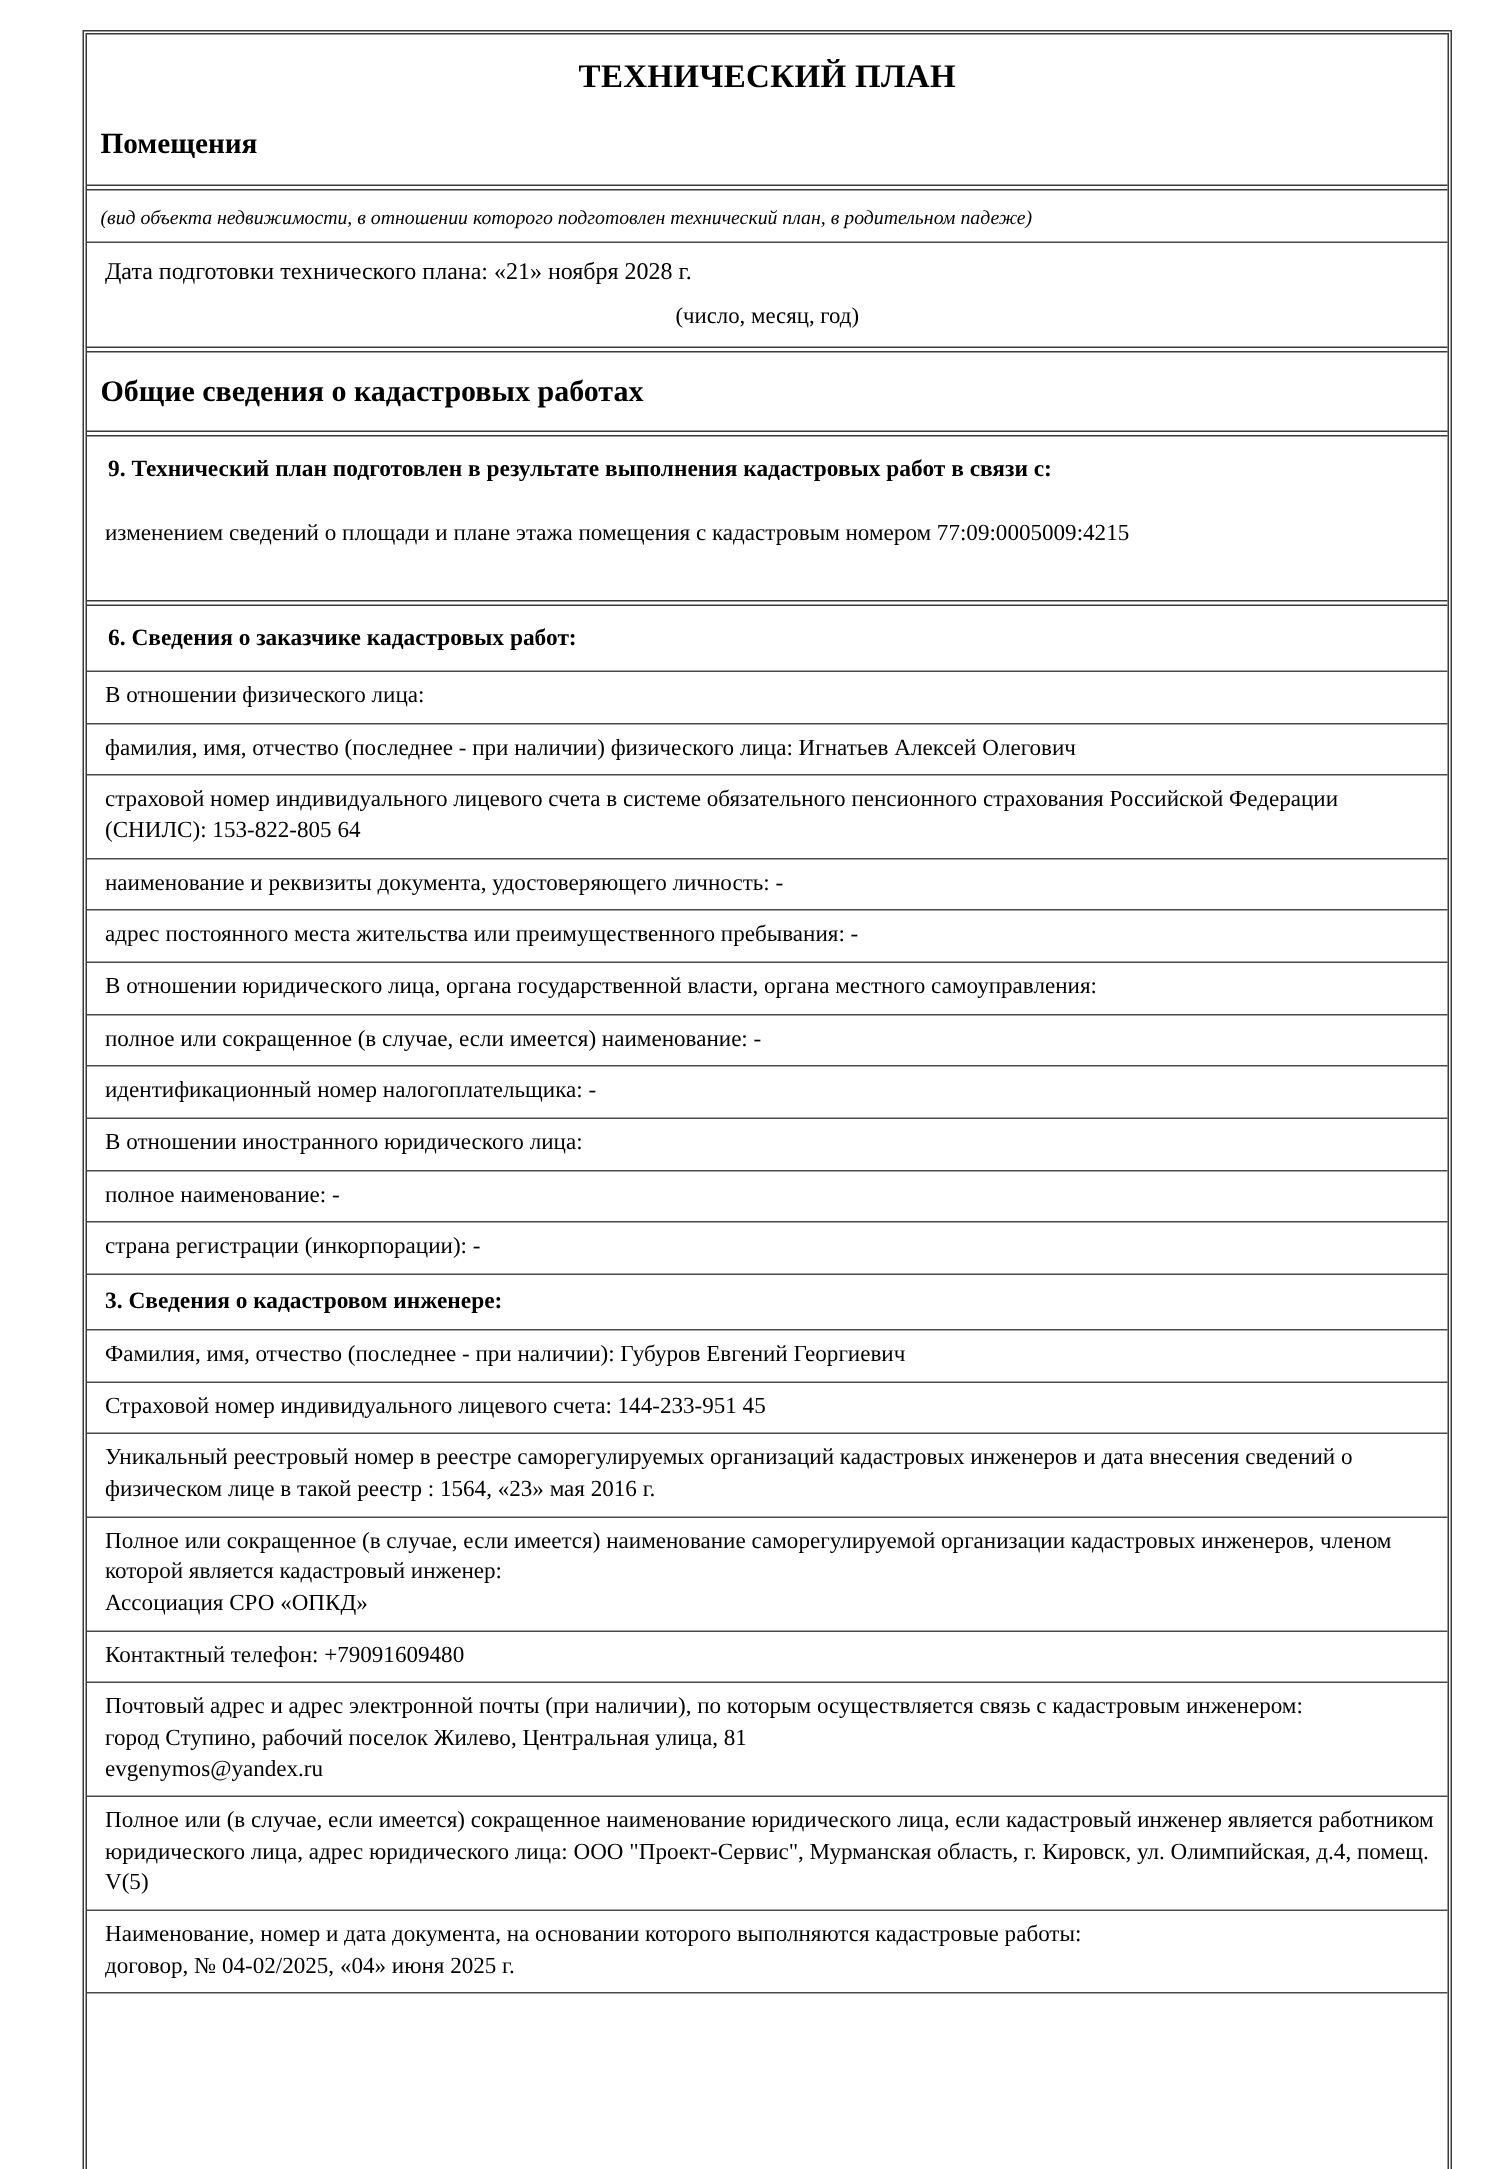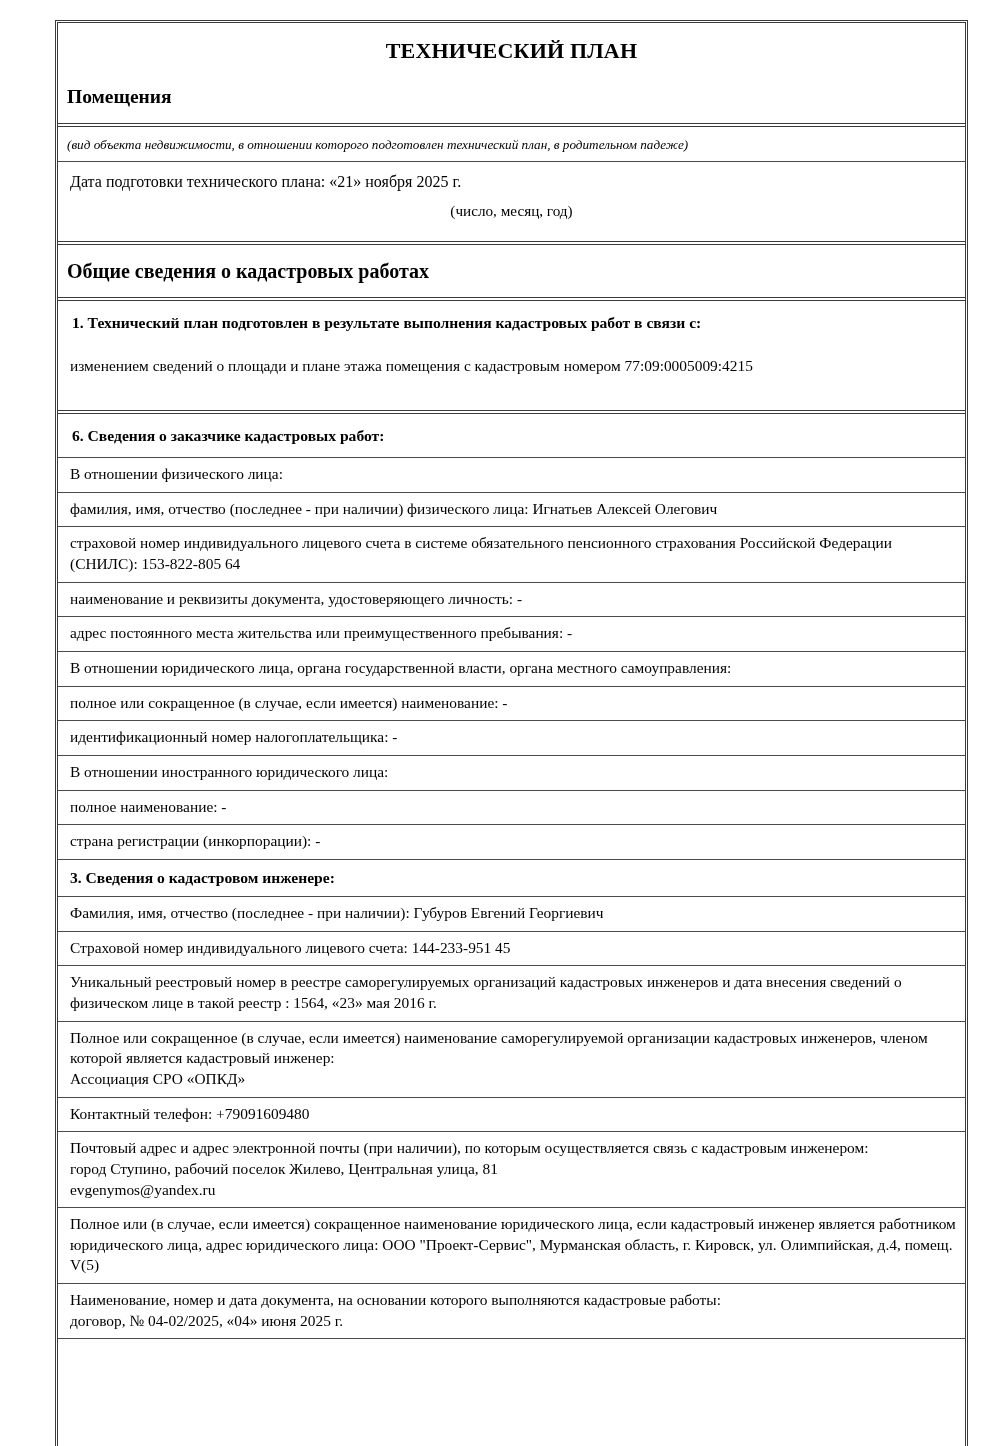--- a/index.html
+++ b/index.html
@@ -72,21 +72,21 @@
     text-align: left;
     padding: 9px 9px 8px 9px;
   }
   .date-line {
     font-size: 16px;
     padding: 10px 9px 4px 12px;
   }
   .date-caption {
     font-size: 15.2px;
     text-align: center;
-    padding: 4px 9px 20px 9px;
+    padding: 4px 9px 10px 9px;
   }
   .section-title {
     font-size: 20px;
     font-weight: bold;
     text-align: left;
     padding: 13px 9px 13px 9px;
   }
   .clause-head {
     font-weight: bold;
     font-size: 15.6px;
@@ -116,27 +116,27 @@
 <div class="page">
 
   <div class="form-table">
 
     <div class="row no-border title-main">ТЕХНИЧЕСКИЙ ПЛАН</div>
 
     <div class="row section-break title-sub">Помещения</div>
 
     <div class="row caption-italic">(вид объекта недвижимости, в отношении которого подготовлен технический план, в родительном падеже)</div>
 
-    <div class="row no-border date-line">Дата подготовки технического плана: «21» ноября 2025 г.</div>
+    <div class="row no-border date-line">Дата подготовки технического плана: «21» ноября 2028 г.</div>
 
     <div class="row section-break date-caption">(число, месяц, год)</div>
 
     <div class="row section-break section-title">Общие сведения о кадастровых работах</div>
 
-    <div class="row no-border clause-head">1. Технический план подготовлен в результате выполнения кадастровых работ в связи с:</div>
+    <div class="row no-border clause-head">9. Технический план подготовлен в результате выполнения кадастровых работ в связи с:</div>
 
     <div class="row section-break clause-body">изменением сведений о площади и плане этажа помещения с кадастровым номером 77:09:0005009:4215</div>
 
     <div class="row clause-head">6. Сведения о заказчике кадастровых работ:</div>
 
     <div class="row data-row">В отношении физического лица:</div>
     <div class="row data-row">фамилия, имя, отчество (последнее - при наличии) физического лица: Игнатьев Алексей Олегович</div>
     <div class="row data-row">страховой номер индивидуального лицевого счета в системе обязательного пенсионного страхования Российской Федерации (СНИЛС): 153-822-805 64</div>
     <div class="row data-row">наименование и реквизиты документа, удостоверяющего личность: -</div>
     <div class="row data-row">адрес постоянного места жительства или преимущественного пребывания: -</div>

